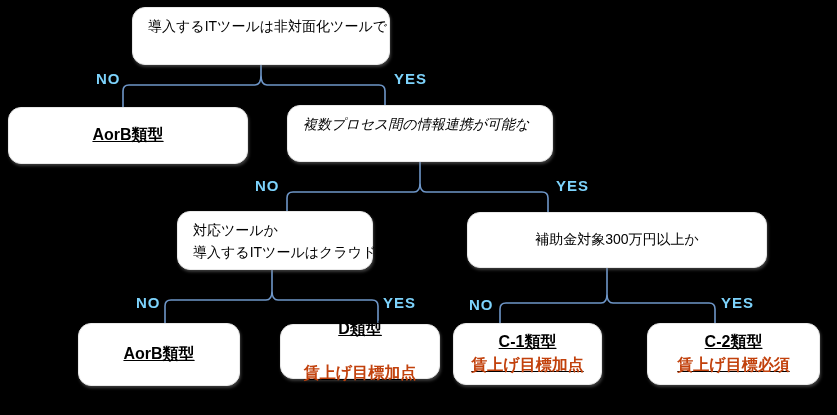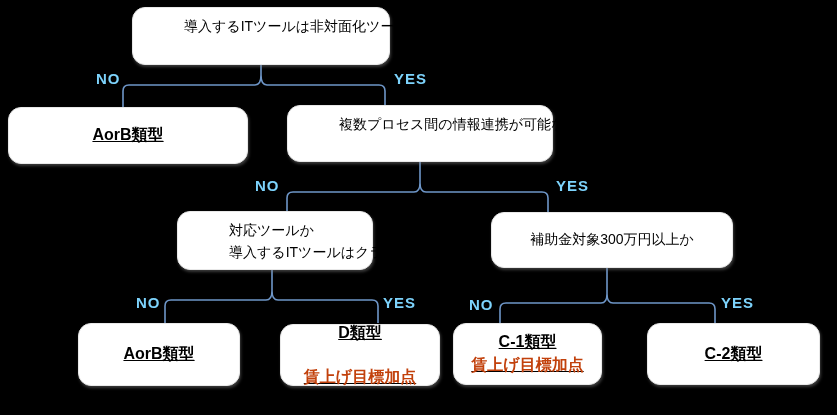--- a/index.html
+++ b/index.html
@@ -8,21 +8,21 @@
     font-family:"Liberation Sans","DejaVu Sans",sans-serif;overflow:hidden;
   }
   .connector-layer{position:absolute;left:0;top:0;width:837px;height:415px;}
   .node{
     position:absolute;background:#ffffff;border-radius:13px;
     box-sizing:border-box;color:#000;
     box-shadow:1px 2px 3px rgba(130,130,130,.45);
     border:1px solid #e8e8e8;
   }
   .qbox{font-size:14px;line-height:22px;padding:7px 8px 0 15px;text-align:left;}
-  .qbox .ln{white-space:nowrap;margin-left:36px;}
+  .qbox .ln{white-space:nowrap;}
   .qcenter{display:flex;align-items:center;justify-content:center;padding:0;font-size:14px;}
   .rbox{
     display:flex;flex-direction:column;align-items:center;justify-content:center;
     font-weight:bold;font-size:16px;gap:2px;text-align:center;text-decoration:underline;
   }
   .sub{color:#c2410c;white-space:nowrap;}
   .blabel{
     position:absolute;color:#7dd3fc;font-weight:bold;font-size:15px;
     letter-spacing:1px;line-height:15px;
   }
@@ -45,52 +45,53 @@
     <div class="ln">導入するITツールは非対面化ツールで</div>
   </div>
 
   <span class="blabel" style="left:96px;top:71px;">NO</span>
   <span class="blabel" style="left:394px;top:71px;">YES</span>
 
   <div class="node rbox" style="left:8px;top:107px;width:240px;height:57px;">
     <div>AorB類型</div>
   </div>
 
-  <div class="node qbox" style="left:287px;top:105px;width:266px;height:57px;">
+  <div class="node qbox" style="left:287px;top:105px;width:266px;height:57px;font-style:italic;">
     <div class="ln">複数プロセス間の情報連携が可能な</div>
   </div>
 
   <span class="blabel" style="left:255px;top:178px;">NO</span>
   <span class="blabel" style="left:556px;top:178px;">YES</span>
 
   <div class="node qbox" style="left:177px;top:211px;width:196px;height:59px;">
     <div class="ln">対応ツールか</div>
     <div class="ln">導入するITツールはクラウド</div>
   </div>
 
-  <div class="node qcenter" style="left:491px;top:212px;width:242px;height:56px;">
+  <div class="node qcenter" style="left:467px;top:212px;width:300px;height:56px;">
     <div>補助金対象300万円以上か</div>
   </div>
 
   <span class="blabel" style="left:136px;top:295px;">NO</span>
   <span class="blabel" style="left:383px;top:295px;">YES</span>
   <span class="blabel" style="left:469px;top:297px;">NO</span>
   <span class="blabel" style="left:721px;top:295px;">YES</span>
 
   <div class="node rbox" style="left:78px;top:323px;width:162px;height:63px;">
     <div>AorB類型</div>
   </div>
 
-  <div class="node rbox" style="left:280px;top:324px;width:160px;height:62px;gap:23px;">
+  <div class="node rbox" style="left:280px;top:324px;width:160px;height:55px;gap:23px;">
     <div>D類型</div>
     <div class="sub">賃上げ目標加点</div>
   </div>
 
   <div class="node rbox" style="left:453px;top:323px;width:149px;height:62px;">
     <div>C-1類型</div>
     <div class="sub">賃上げ目標加点</div>
   </div>
 
   <div class="node rbox" style="left:647px;top:323px;width:173px;height:62px;">
     <div>C-2類型</div>
+    <div class="sub">賃上げ目標必須</div>
   </div>
 
 </div>
 
 </body></html>

